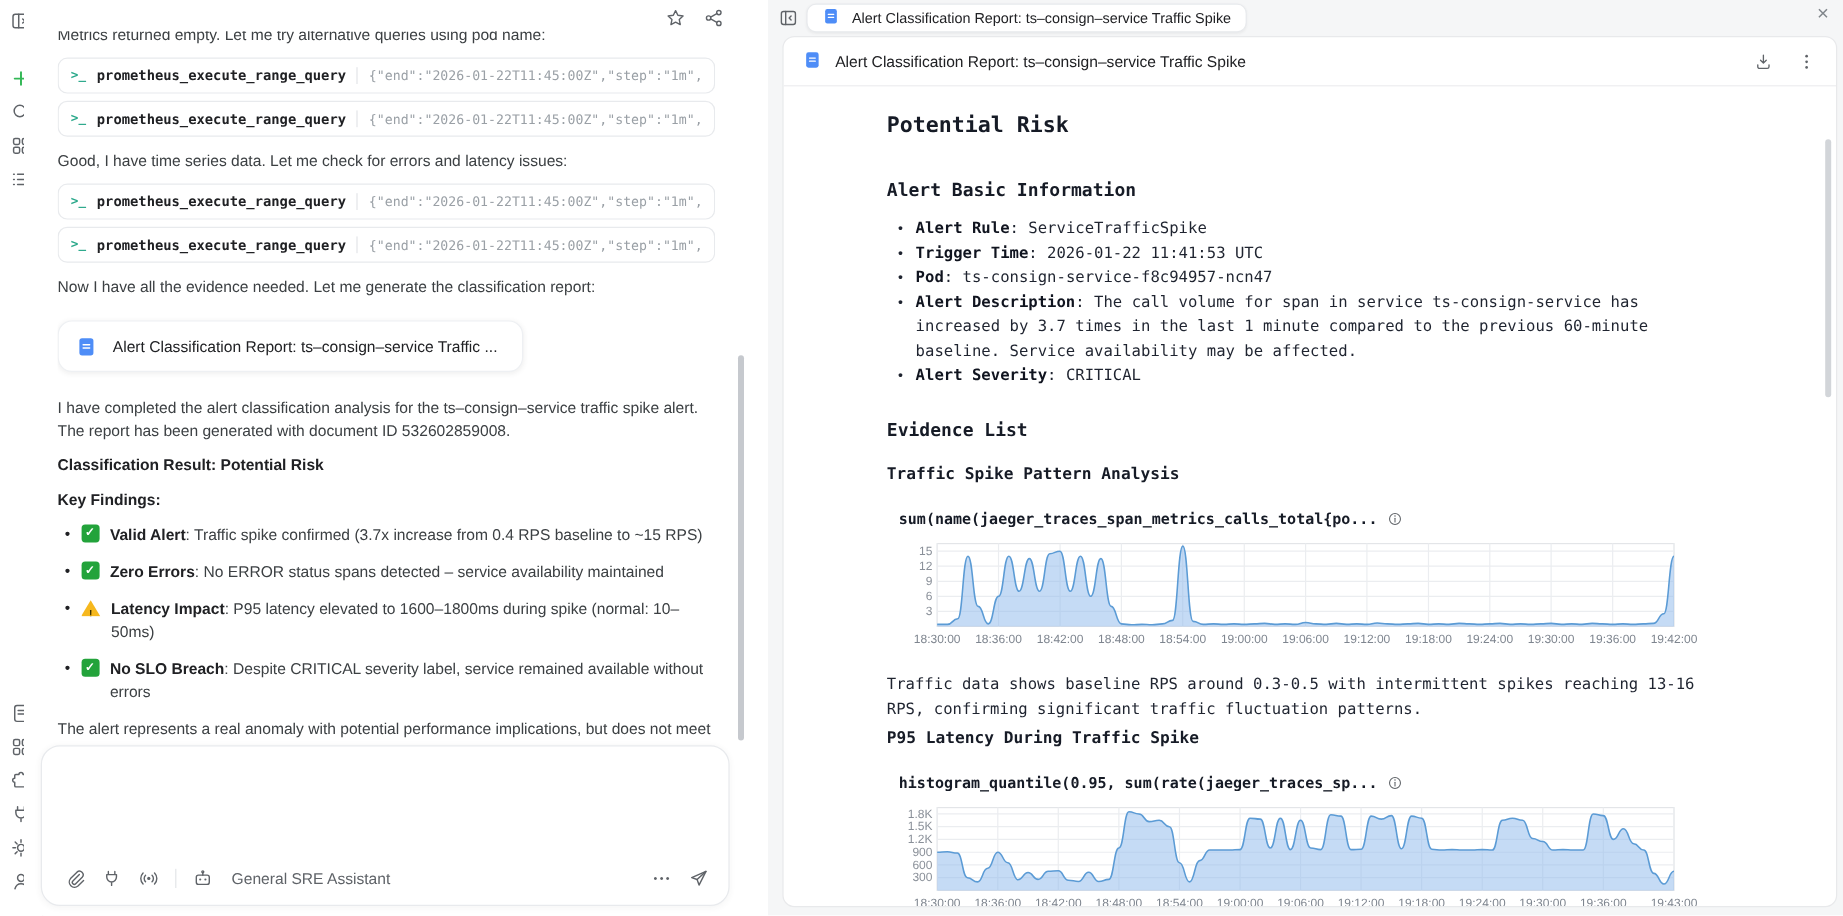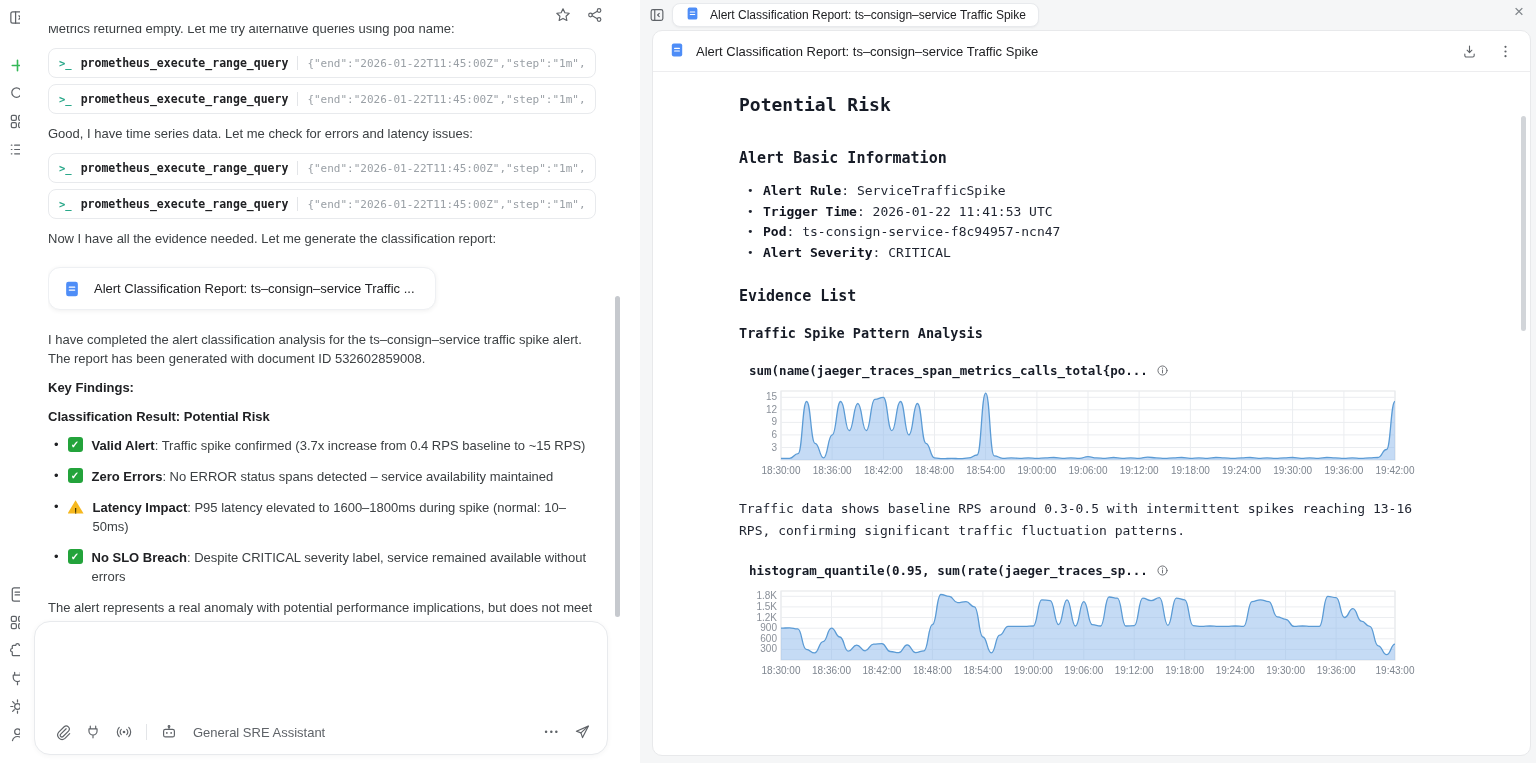--- a/index.html
+++ b/index.html
@@ -244,22 +244,22 @@
         <span class="docic">
           <svg width="18" height="18" viewBox="0 0 20 20">
               <rect x="3.5" y="2" width="13" height="16" rx="2.5" fill="#4e8df7"></rect>
               <path d="M7 8h6M7 11.2h6" stroke="#fff" stroke-width="1.4" stroke-linecap="round"></path>
             </svg>
         </span>
         <span class="t">Alert Classification Report: ts–consign–service Traffic ...</span>
       </div>
 
       <p>I have completed the alert classification analysis for the ts–consign–service traffic spike alert. The report has been generated with document ID 532602859008.</p>
+      <p class="bold">Classification Result: Potential Risk</p>
       <p class="bold">Key Findings:</p>
-      <p class="bold">Classification Result: Potential Risk</p>
 
       <ul class="findings">
         <li>
           <span class="dot">•</span>
           <span class="badge-check"></span>
           <span><b class="bold">Valid Alert</b><span>: Traffic spike confirmed (3.7x increase from 0.4 RPS baseline to ~15 RPS)</span></span>
         </li>
         <li>
           <span class="dot">•</span>
           <span class="badge-check"></span>
@@ -368,20 +368,21 @@
         </span>
       </header>
 
       <div class="doc">
         <h1>Potential Risk</h1>
         <h2>Alert Basic Information</h2>
         <ul class="rep">
           <li><b>Alert Rule</b><span>: ServiceTrafficSpike</span></li>
           <li><b>Trigger Time</b><span>: 2026-01-22 11:41:53 UTC</span></li>
           <li><b>Pod</b><span>: ts-consign-service-f8c94957-ncn47</span></li>
+          <li><b>Alert Description</b><span>: The call volume for span in service ts-consign-service has increased by 3.7 times in the last 1 minute compared to the previous 60-minute baseline. Service availability may be affected.</span></li>
           <li><b>Alert Severity</b><span>: CRITICAL</span></li>
         </ul>
 
         <h2>Evidence List</h2>
         <h3>Traffic Spike Pattern Analysis</h3>
 
         <div class="query">
           <span>sum(name(jaeger_traces_span_metrics_calls_total{po...</span>
           <span class="info-ic">
             <svg viewBox="0 0 16 16">
@@ -427,20 +428,21 @@
               <text class="xl" x="547.6" y="88">19:30:00</text>
               <line class="gl" x1="598.9" y1="5" x2="598.9" y2="74"></line>
               <text class="xl" x="598.9" y="88">19:36:00</text>
               <line class="gl" x1="650.0" y1="5" x2="650.0" y2="74"></line>
               <text class="xl" x="650.0" y="88">19:42:00</text>
               <path class="ar" d="M36.0,72.3C40.3,72.3 40.3,72.3 44.5,72.3C48.8,72.3 48.8,67.7 53.1,67.7C57.3,67.7 57.3,15.5 61.6,15.5C65.8,15.5 65.8,57.3 70.1,57.3C74.4,57.3 74.4,71.9 78.6,71.9C82.9,71.9 82.9,48.9 87.2,48.9C91.4,48.9 91.4,15.5 95.7,15.5C100.0,15.5 100.0,44.7 104.2,44.7C108.5,44.7 108.5,17.5 112.8,17.5C117.0,17.5 117.0,44.7 121.3,44.7C125.5,44.7 125.5,13.4 129.8,13.4C134.1,13.4 134.1,11.3 138.3,11.3C142.6,11.3 142.6,44.7 146.9,44.7C151.1,44.7 151.1,15.5 155.4,15.5C159.7,15.5 159.7,48.9 163.9,48.9C168.2,48.9 168.2,17.5 172.4,17.5C176.7,17.5 176.7,57.3 181.0,57.3C185.2,57.3 185.2,71.9 189.5,71.9C193.8,71.9 193.8,72.7 198.0,72.7C202.3,72.7 202.3,72.3 206.6,72.3C210.8,72.3 210.8,72.7 215.1,72.7C219.3,72.7 219.3,71.9 223.6,71.9C227.9,71.9 227.9,69.0 232.1,69.0C236.4,69.0 236.4,7.1 240.7,7.1C244.9,7.1 244.9,69.8 249.2,69.8C253.5,69.8 253.5,72.3 257.7,72.3C262.0,72.3 262.0,71.9 266.3,71.9C270.5,71.9 270.5,72.3 274.8,72.3C279.0,72.3 279.0,71.9 283.3,71.9C287.6,71.9 287.6,72.3 291.8,72.3C296.1,72.3 296.1,71.9 300.4,71.9C304.6,71.9 304.6,71.5 308.9,71.5C313.2,71.5 313.2,72.3 317.4,72.3C321.7,72.3 321.7,71.9 325.9,71.9C330.2,71.9 330.2,72.3 334.5,72.3C338.7,72.3 338.7,70.7 343.0,70.7C347.3,70.7 347.3,71.9 351.5,71.9C355.8,71.9 355.8,72.3 360.1,72.3C364.3,72.3 364.3,71.5 368.6,71.5C372.8,71.5 372.8,72.3 377.1,72.3C381.4,72.3 381.4,71.9 385.6,71.9C389.9,71.9 389.9,72.3 394.2,72.3C398.4,72.3 398.4,71.1 402.7,71.1C407.0,71.1 407.0,71.9 411.2,71.9C415.5,71.9 415.5,72.3 419.8,72.3C424.0,72.3 424.0,71.9 428.3,71.9C432.5,71.9 432.5,71.5 436.8,71.5C441.1,71.5 441.1,72.3 445.3,72.3C449.6,72.3 449.6,71.9 453.9,71.9C458.1,71.9 458.1,72.3 462.4,72.3C466.7,72.3 466.7,71.5 470.9,71.5C475.2,71.5 475.2,71.9 479.4,71.9C483.7,71.9 483.7,72.3 488.0,72.3C492.2,72.3 492.2,71.9 496.5,71.9C500.8,71.9 500.8,71.5 505.0,71.5C509.3,71.5 509.3,72.3 513.6,72.3C517.8,72.3 517.8,71.9 522.1,71.9C526.3,71.9 526.3,72.3 530.6,72.3C534.9,72.3 534.9,71.9 539.1,71.9C543.4,71.9 543.4,71.5 547.7,71.5C551.9,71.5 551.9,72.3 556.2,72.3C560.5,72.3 560.5,71.9 564.7,71.9C569.0,71.9 569.0,72.3 573.3,72.3C577.5,72.3 577.5,71.5 581.8,71.5C586.0,71.5 586.0,71.9 590.3,71.9C594.6,71.9 594.6,72.3 598.8,72.3C603.1,72.3 603.1,71.9 607.4,71.9C611.6,71.9 611.6,72.3 615.9,72.3C620.2,72.3 620.2,71.9 624.4,71.9C628.7,71.9 628.7,71.5 632.9,71.5C637.2,71.5 637.2,63.5 641.5,63.5C645.7,63.5 645.7,15.5 650.0,15.5L650.0,74.0L36.0,74.0Z"></path>
               <path class="ln" d="M36.0,72.3C40.3,72.3 40.3,72.3 44.5,72.3C48.8,72.3 48.8,67.7 53.1,67.7C57.3,67.7 57.3,15.5 61.6,15.5C65.8,15.5 65.8,57.3 70.1,57.3C74.4,57.3 74.4,71.9 78.6,71.9C82.9,71.9 82.9,48.9 87.2,48.9C91.4,48.9 91.4,15.5 95.7,15.5C100.0,15.5 100.0,44.7 104.2,44.7C108.5,44.7 108.5,17.5 112.8,17.5C117.0,17.5 117.0,44.7 121.3,44.7C125.5,44.7 125.5,13.4 129.8,13.4C134.1,13.4 134.1,11.3 138.3,11.3C142.6,11.3 142.6,44.7 146.9,44.7C151.1,44.7 151.1,15.5 155.4,15.5C159.7,15.5 159.7,48.9 163.9,48.9C168.2,48.9 168.2,17.5 172.4,17.5C176.7,17.5 176.7,57.3 181.0,57.3C185.2,57.3 185.2,71.9 189.5,71.9C193.8,71.9 193.8,72.7 198.0,72.7C202.3,72.7 202.3,72.3 206.6,72.3C210.8,72.3 210.8,72.7 215.1,72.7C219.3,72.7 219.3,71.9 223.6,71.9C227.9,71.9 227.9,69.0 232.1,69.0C236.4,69.0 236.4,7.1 240.7,7.1C244.9,7.1 244.9,69.8 249.2,69.8C253.5,69.8 253.5,72.3 257.7,72.3C262.0,72.3 262.0,71.9 266.3,71.9C270.5,71.9 270.5,72.3 274.8,72.3C279.0,72.3 279.0,71.9 283.3,71.9C287.6,71.9 287.6,72.3 291.8,72.3C296.1,72.3 296.1,71.9 300.4,71.9C304.6,71.9 304.6,71.5 308.9,71.5C313.2,71.5 313.2,72.3 317.4,72.3C321.7,72.3 321.7,71.9 325.9,71.9C330.2,71.9 330.2,72.3 334.5,72.3C338.7,72.3 338.7,70.7 343.0,70.7C347.3,70.7 347.3,71.9 351.5,71.9C355.8,71.9 355.8,72.3 360.1,72.3C364.3,72.3 364.3,71.5 368.6,71.5C372.8,71.5 372.8,72.3 377.1,72.3C381.4,72.3 381.4,71.9 385.6,71.9C389.9,71.9 389.9,72.3 394.2,72.3C398.4,72.3 398.4,71.1 402.7,71.1C407.0,71.1 407.0,71.9 411.2,71.9C415.5,71.9 415.5,72.3 419.8,72.3C424.0,72.3 424.0,71.9 428.3,71.9C432.5,71.9 432.5,71.5 436.8,71.5C441.1,71.5 441.1,72.3 445.3,72.3C449.6,72.3 449.6,71.9 453.9,71.9C458.1,71.9 458.1,72.3 462.4,72.3C466.7,72.3 466.7,71.5 470.9,71.5C475.2,71.5 475.2,71.9 479.4,71.9C483.7,71.9 483.7,72.3 488.0,72.3C492.2,72.3 492.2,71.9 496.5,71.9C500.8,71.9 500.8,71.5 505.0,71.5C509.3,71.5 509.3,72.3 513.6,72.3C517.8,72.3 517.8,71.9 522.1,71.9C526.3,71.9 526.3,72.3 530.6,72.3C534.9,72.3 534.9,71.9 539.1,71.9C543.4,71.9 543.4,71.5 547.7,71.5C551.9,71.5 551.9,72.3 556.2,72.3C560.5,72.3 560.5,71.9 564.7,71.9C569.0,71.9 569.0,72.3 573.3,72.3C577.5,72.3 577.5,71.5 581.8,71.5C586.0,71.5 586.0,71.9 590.3,71.9C594.6,71.9 594.6,72.3 598.8,72.3C603.1,72.3 603.1,71.9 607.4,71.9C611.6,71.9 611.6,72.3 615.9,72.3C620.2,72.3 620.2,71.9 624.4,71.9C628.7,71.9 628.7,71.5 632.9,71.5C637.2,71.5 637.2,63.5 641.5,63.5C645.7,63.5 645.7,15.5 650.0,15.5"></path>
             </svg></div>
 
         <p class="note">Traffic data shows baseline RPS around 0.3-0.5 with intermittent spikes reaching 13-16 RPS, confirming significant traffic fluctuation patterns.</p>
+        <div class="sub-bold">P95 Latency During Traffic Spike</div>
 
         <div class="query">
           <span>histogram_quantile(0.95, sum(rate(jaeger_traces_sp...</span>
           <span class="info-ic">
             <svg viewBox="0 0 16 16">
                 <circle cx="8" cy="8" r="5.6"></circle>
                 <line x1="8" y1="7.3" x2="8" y2="11"></line>
                 <circle class="fil" cx="8" cy="5" r="0.8"></circle>
               </svg>
           </span>

